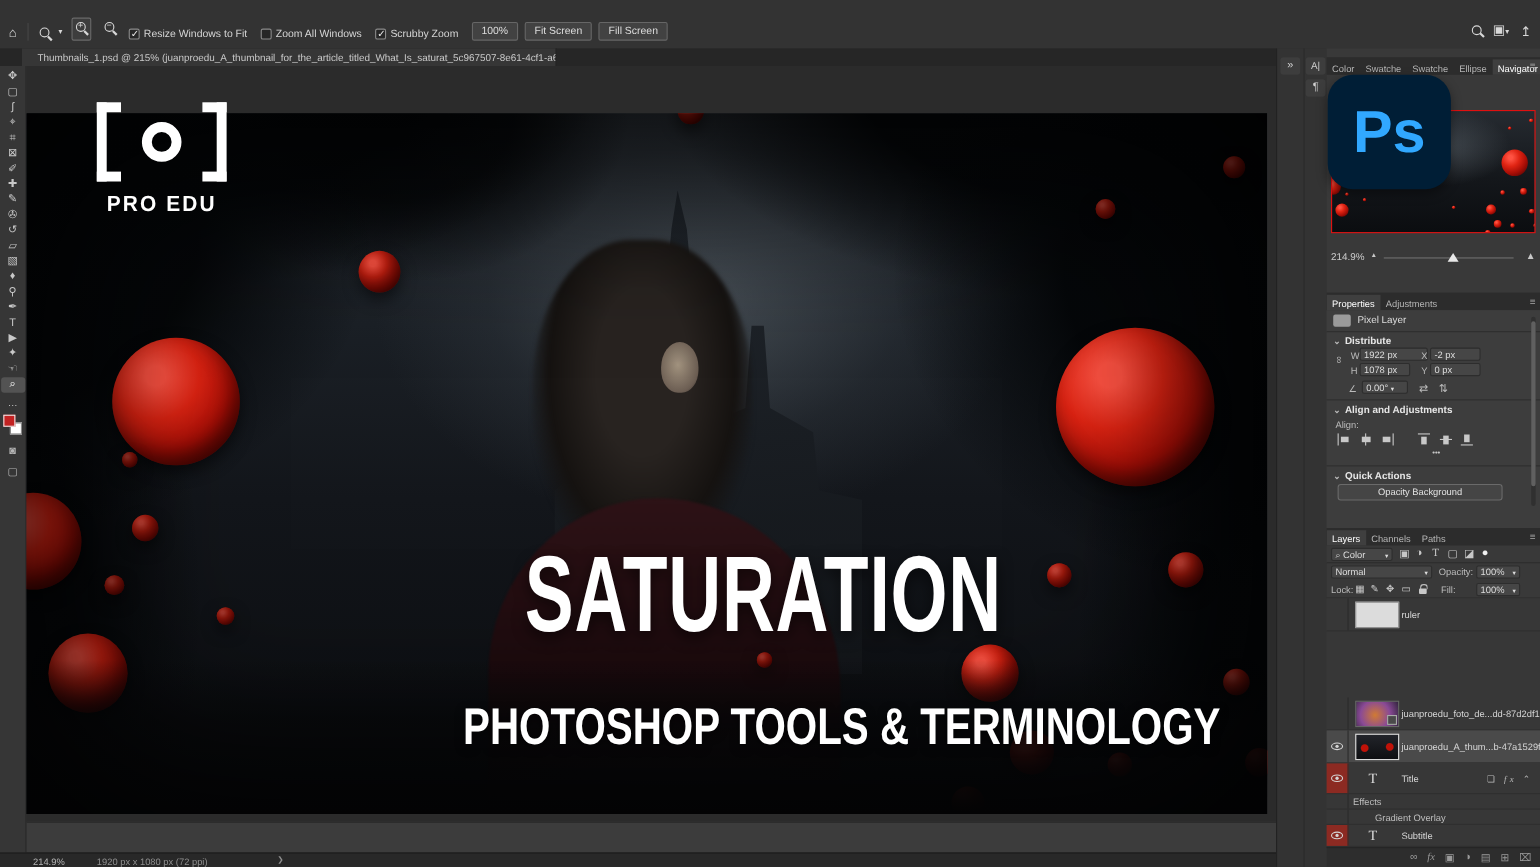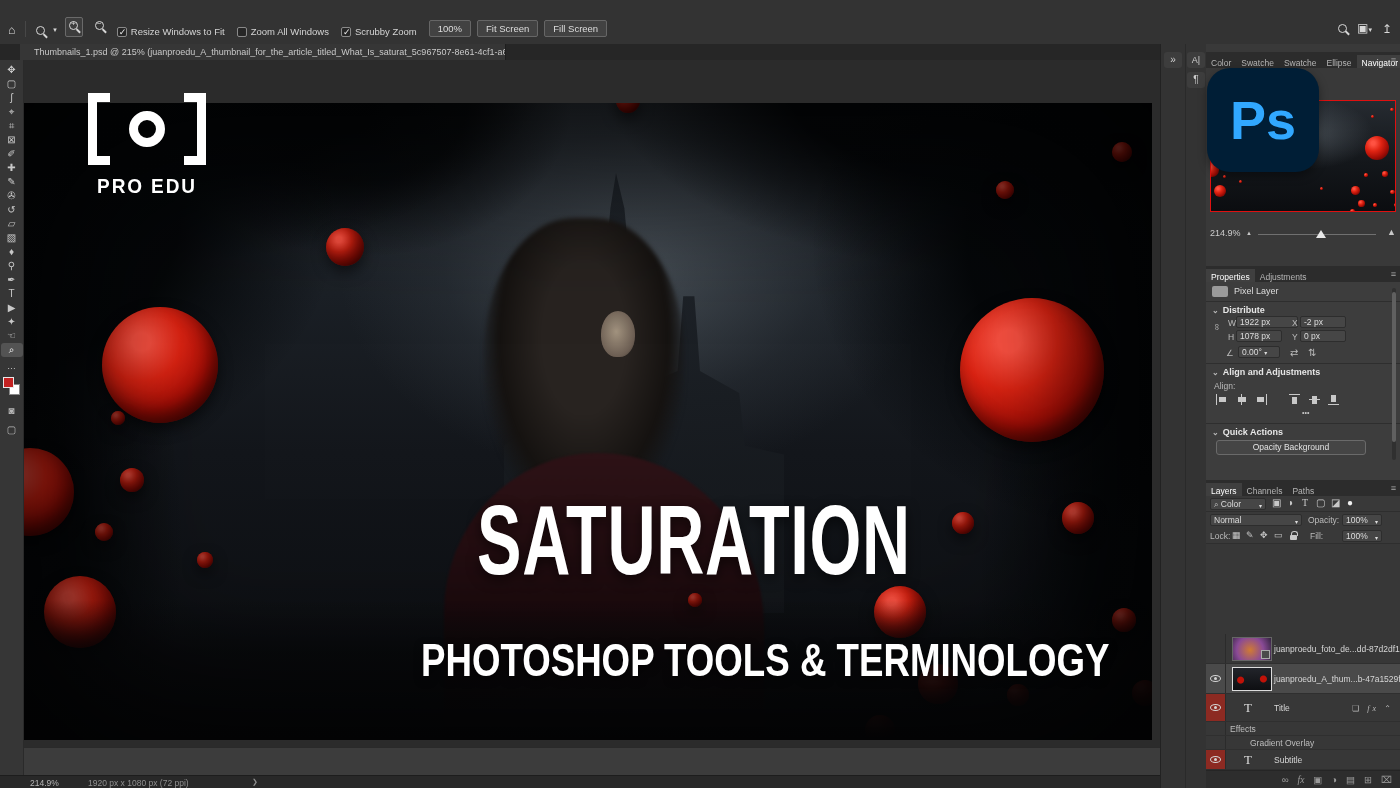--- a/index.html
+++ b/index.html
@@ -403,20 +403,25 @@
     <span class="lk-ic" style="left:26px">▦</span>
     <span class="lk-ic" style="left:40px">✎</span>
     <span class="lk-ic" style="left:54px">✥</span>
     <span class="lk-ic" style="left:68px">▭</span>
     <span class="padlock" style="left:84px"></span>
     <span class="row-lab" style="left:104px">Fill:</span>
     <div class="mini-sel" style="left:136px;width:40px"><span>100%</span><span style="float:right;font-size:6px;margin-top:2px">▾</span></div>
   </div>
 
   <div id="layers-list">
+      <div class="lrow" style="top: 0px; height: 30px;">
+        <span class="eyecell "></span>
+        <span class="lthumb light" style="top:3px"></span>
+      <span class="lname">ruler</span>
+      </div>
       <div class="lrow" style="top: 90px; height: 30px;">
         <span class="eyecell "></span>
         <span class="lthumb color" style="top:3px">
           <span class="lbadge "></span>
         </span>
       <span class="lname">juanproedu_foto_de...dd-87d2df16c418_1</span>
       </div>
       <div class="lrow sel" style="top: 120px; height: 30px;">
         <span class="eyecell ">
           <span class="eye"></span>

